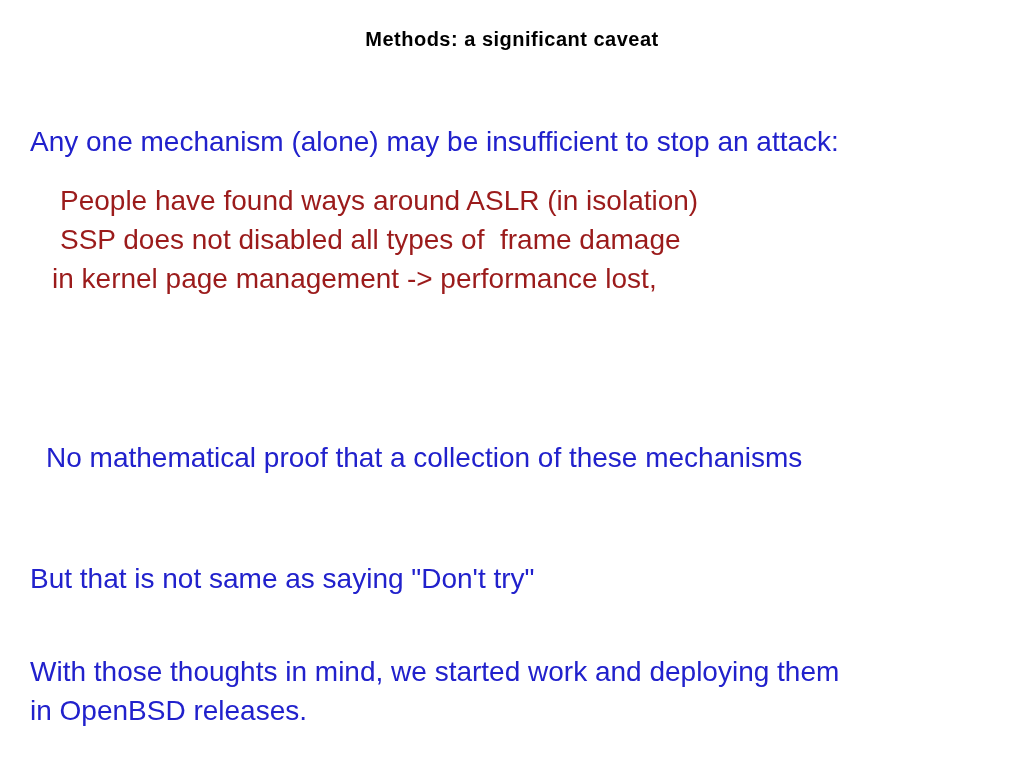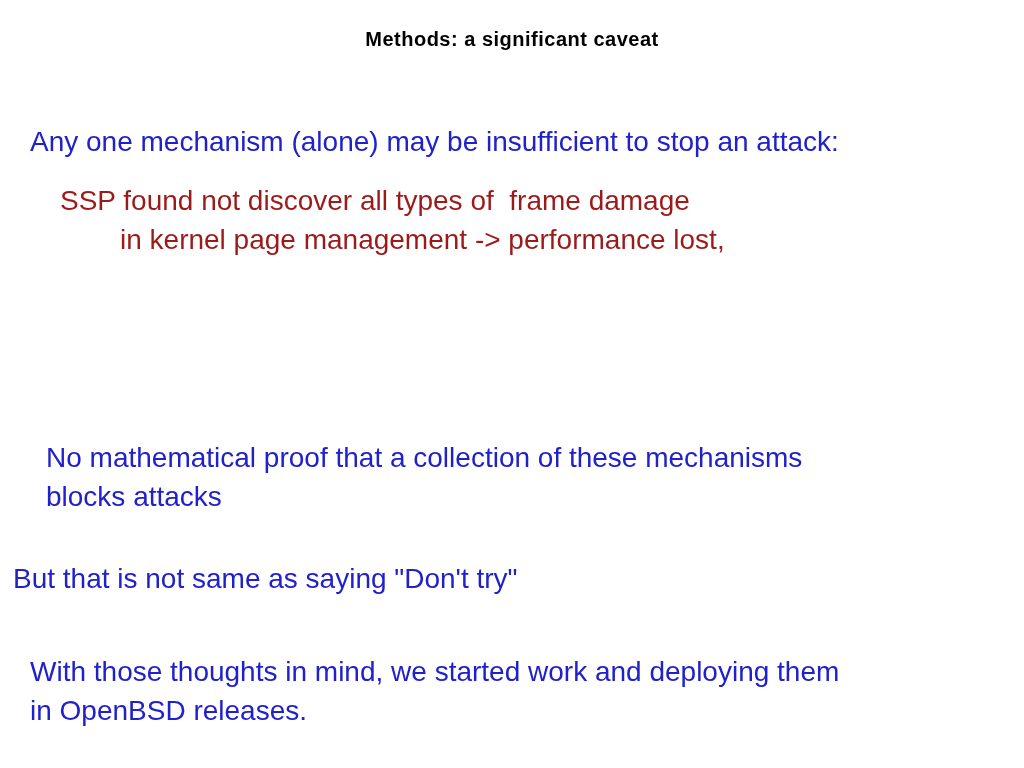--- a/index.html
+++ b/index.html
@@ -39,54 +39,54 @@
     position: absolute;
     top: 122px;
     left: 30px;
   }
   .points {
     position: absolute;
     top: 181px;
     left: 0;
   }
   .indent1 { margin-left: 60px; }
-  .indent2 { margin-left: 120px; }
+  .indent2 { margin-left: 52px; }
   .para1 {
     position: absolute;
     top: 438px;
     left: 46px;
   }
   .para2 {
     position: absolute;
     top: 559px;
-    left: 13px;
+    left: 30px;
   }
   .para3 {
     position: absolute;
     top: 652px;
     left: 30px;
   }
 </style>
 </head>
 <body>
 
 <div class="slide">
 
   <h1 class="slide-title">Methods: a significant caveat</h1>
 
   <div class="line blue intro">Any one mechanism (alone) may be insufficient to stop an attack:</div>
 
   <div class="points">
-    <div class="line red indent1">SSP found not discover all types of  frame damage</div>
+    <div class="line red indent1">People have found ways around ASLR (in isolation)</div>
+    <div class="line red indent1">SSP does not disabled all types of  frame damage</div>
     <div class="line red indent2">in kernel page management -&gt; performance lost,</div>
   </div>
 
   <div class="para1">
     <div class="line blue">No mathematical proof that a collection of these mechanisms</div>
-    <div class="line blue">blocks attacks</div>
   </div>
 
   <div class="para2">
     <div class="line blue">But that is not same as saying "Don't try"</div>
   </div>
 
   <div class="para3">
     <div class="line blue">With those thoughts in mind, we started work and deploying them</div>
     <div class="line blue">in OpenBSD releases.</div>
   </div>

